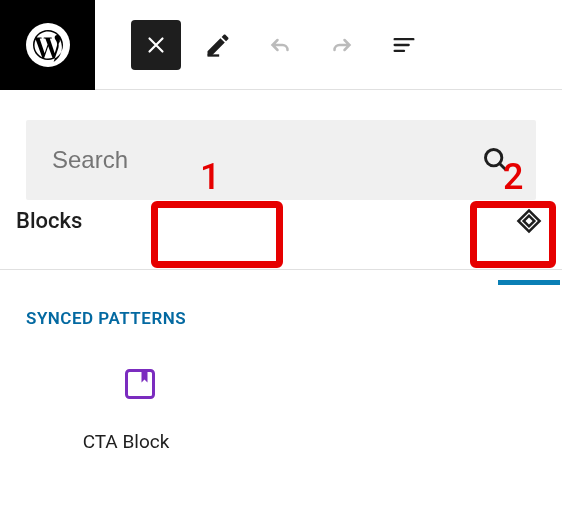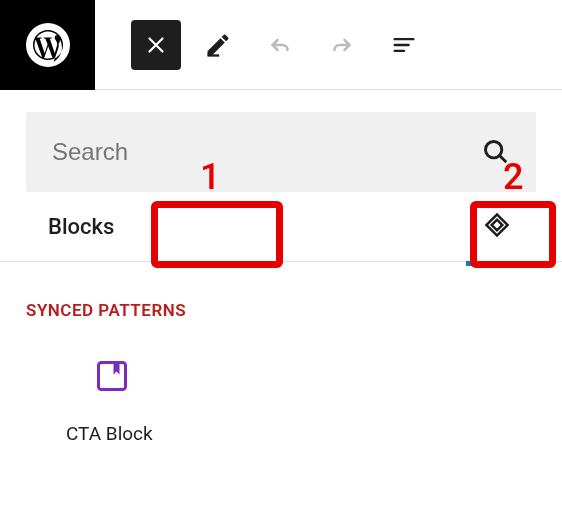--- a/index.html
+++ b/index.html
@@ -4,30 +4,30 @@
   <style>
     * { margin: 0; padding: 0; box-sizing: border-box; }
     body { font-family: -apple-system, BlinkMacSystemFont, "Segoe UI", Roboto, sans-serif; width: 562px; height: 530px; background: #fff; position: relative; }
     .topbar { display: flex; align-items: center; height: 90px; border-bottom: 1px solid #e0e0e0; }
     .logo-block { width: 95px; height: 90px; background: #000; display: flex; align-items: center; justify-content: center; }
     .logo-circle { width: 44px; height: 44px; border-radius: 50%; background: #fff; display: flex; align-items: center; justify-content: center; }
     .toolbar { display: flex; align-items: center; gap: 12px; padding-left: 36px; }
     .tool-btn { width: 50px; height: 50px; display: flex; align-items: center; justify-content: center; border: none; background: transparent; cursor: pointer; border-radius: 4px; }
     .tool-btn.close { background: #1e1e1e; }
     .search-area { padding: 22px 26px 0 26px; }
-    .search-box { background: #f0f0f0; height: 80px; display: flex; align-items: center; padding: 0 26px; border-radius: 2px; }
+    .search-box { background: #f0f0f0; height: 80px; display: flex; align-items: center; padding: 0 26px; border-radius: 2px; margin-top: 8px; }
     .search-input { flex: 1; border: none; background: transparent; font-size: 24px; color: #757575; outline: none; }
     .search-icon { width: 28px; height: 28px; }
-    .tabs { display: flex; align-items: center; justify-content: space-between; padding: 0 44px; height: 70px; border-bottom: 1px solid #e0e0e0; }
+    .tabs { display: flex; justify-content: space-between; padding: 0 12px; height: 70px; border-bottom: 1px solid #e0e0e0; }
     .tab { font-size: 22px; font-weight: 500; color: #1e1e1e; cursor: pointer; padding: 8px 4px; }
     .synced-tab { padding: 6px; cursor: pointer; position: relative; }
     .synced-underline { position: absolute; bottom: -16px; left: -10px; right: -10px; height: 5px; background: #0a7fb5; }
     .content { padding: 38px 26px; }
-    .section-title { font-size: 17px; font-weight: 600; color: #b91c1c; letter-spacing: 0.5px; }
-    .block-item { margin-top: 38px; display: flex; flex-direction: column; align-items: flex-start; padding-left: 40px; width: 160px; }
+    .section-title { font-size: 17px; font-weight: 600; color: #0369a1; letter-spacing: 0.5px; }
+    .block-item { margin-top: 38px; display: flex; flex-direction: column; align-items: center; padding-left: 40px; width: 160px; }
     .block-icon { width: 36px; height: 36px; margin-bottom: 28px; margin-left: 28px; }
     .block-label { font-size: 19px; color: #1e1e1e; }
     .annot-box { position: absolute; border: 7px solid #e60000; border-radius: 6px; pointer-events: none; }
     .annot-num { position: absolute; color: #e60000; font-size: 36px; font-weight: 500; pointer-events: none; }
   </style>
 </head>
 <body>
 
 <div class="topbar">
   <div class="logo-block">

